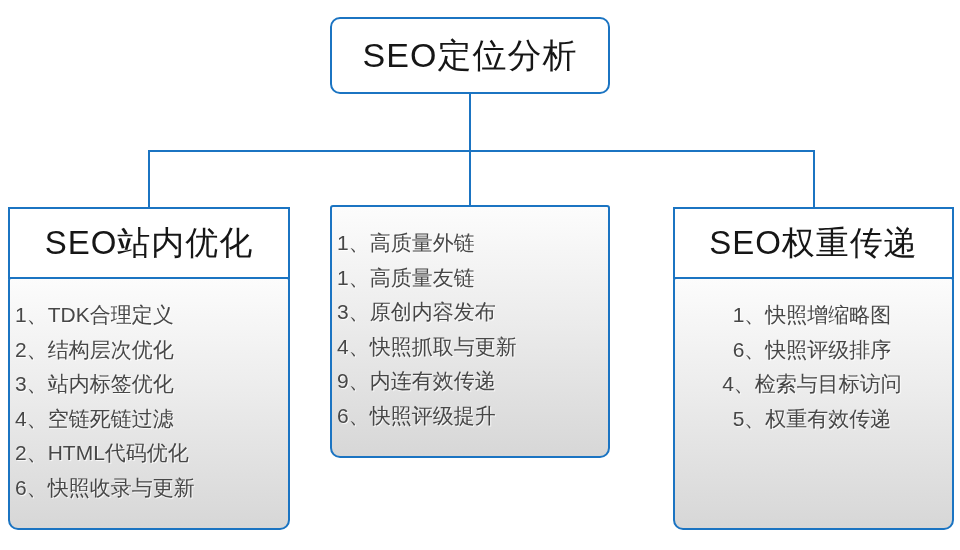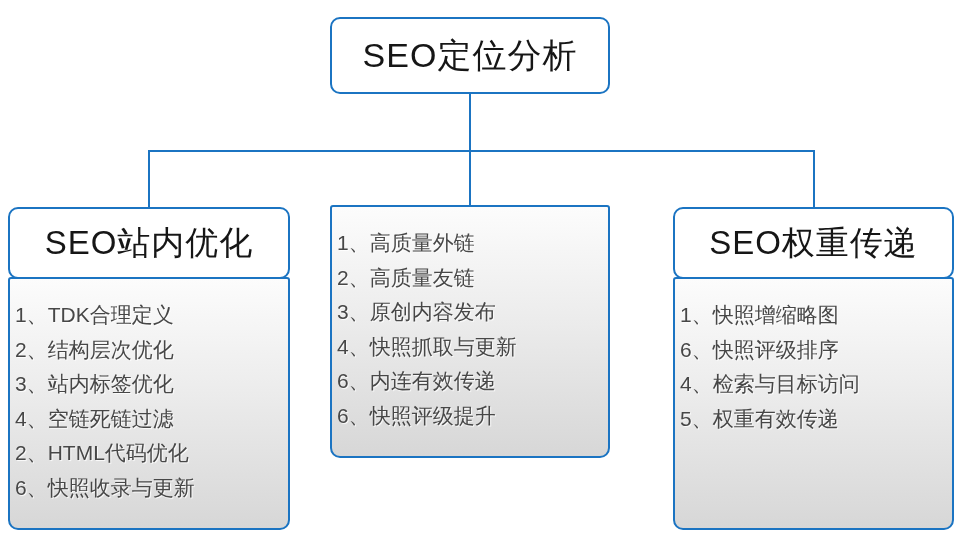--- a/index.html
+++ b/index.html
@@ -43,29 +43,29 @@
   }
 
   
   .column {
     position: absolute;
     top: 207px;
     width: 281px;
   }
   #col-0 { left: 8px; width: 282px; }
   #col-1 { left: 330px; width: 280px; }
-  #col-2 { left: 673px; width: 281px; }
+  #col-2 { left: 673px; width: 281px; text-align: center; }
 
   .col-header {
     position: relative;
     z-index: 2;
     height: 72px;
     background: #ffffff;
     border: 2px solid var(--accent-blue, #1b74c2);
-    border-radius: 10px;
+    border-radius: 0;
     display: flex; align-items: center; justify-content: center;
     font-size: 33px;
     color: #161616;
     letter-spacing: 1px;
     white-space: nowrap;
   }
   .col-list {
     position: relative;
     z-index: 1;
     margin-top: -2px;
@@ -105,24 +105,24 @@
       <div class="list-item">3、站内标签优化</div>
       <div class="list-item">4、空链死链过滤</div>
       <div class="list-item">2、HTML代码优化</div>
       <div class="list-item">6、快照收录与更新</div>
     </div>
   </div>
 
   <div class="column" id="col-1">
     <div class="col-list">
       <div class="list-item">1、高质量外链</div>
-      <div class="list-item">2、高质量友链</div>
+      <div class="list-item">1、高质量友链</div>
       <div class="list-item">3、原创内容发布</div>
       <div class="list-item">4、快照抓取与更新</div>
-      <div class="list-item">6、内连有效传递</div>
+      <div class="list-item">9、内连有效传递</div>
       <div class="list-item">6、快照评级提升</div>
     </div>
   </div>
 
   <div class="column" id="col-2">
     <div class="col-header">SEO权重传递</div>
     <div class="col-list">
       <div class="list-item">1、快照增缩略图</div>
       <div class="list-item">6、快照评级排序</div>
       <div class="list-item">4、检索与目标访问</div>

